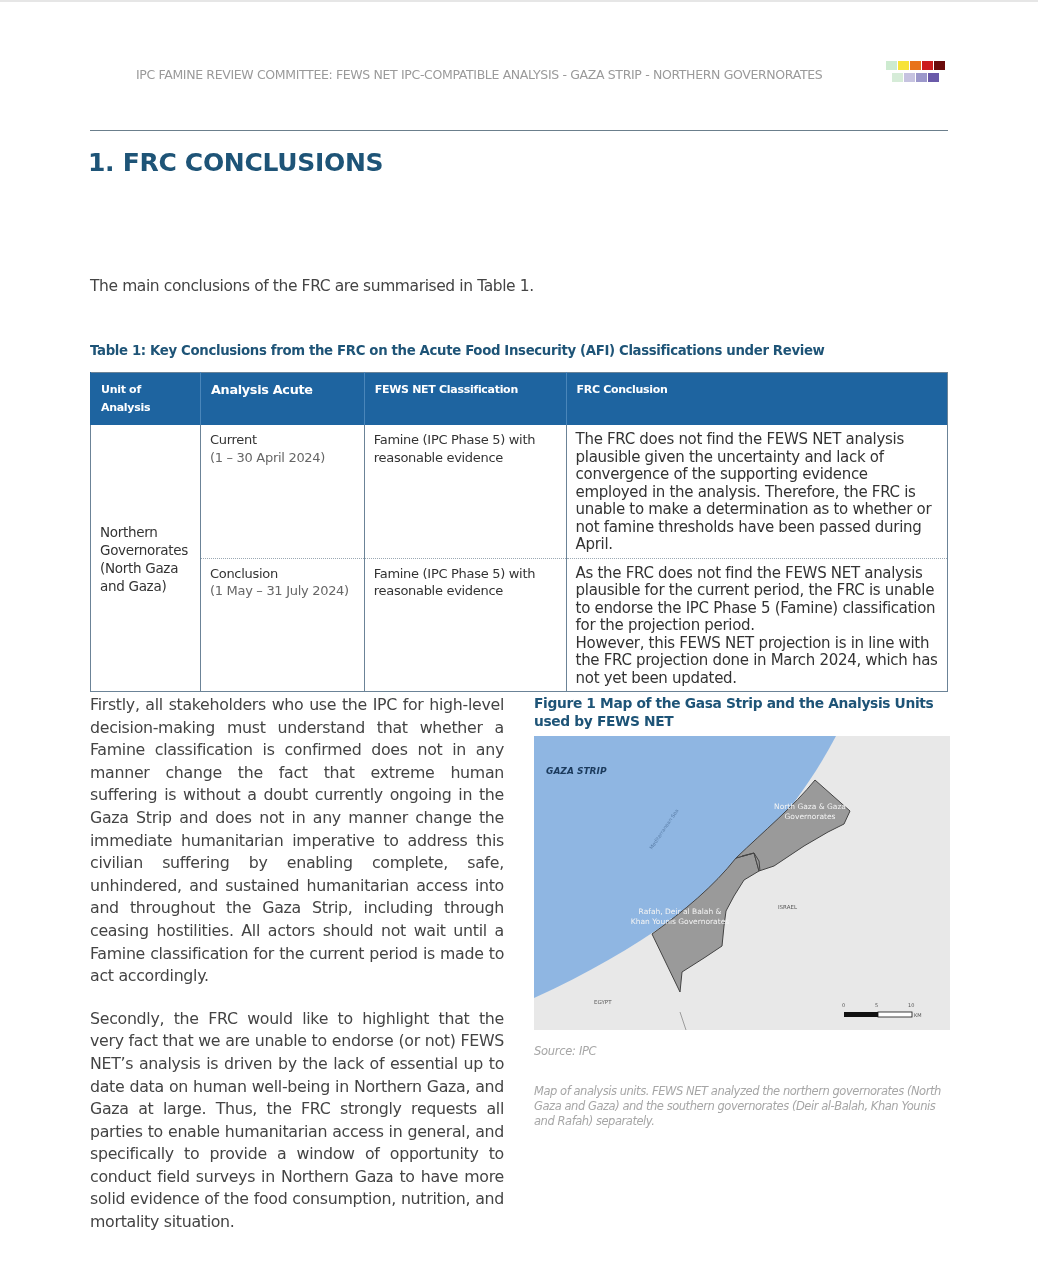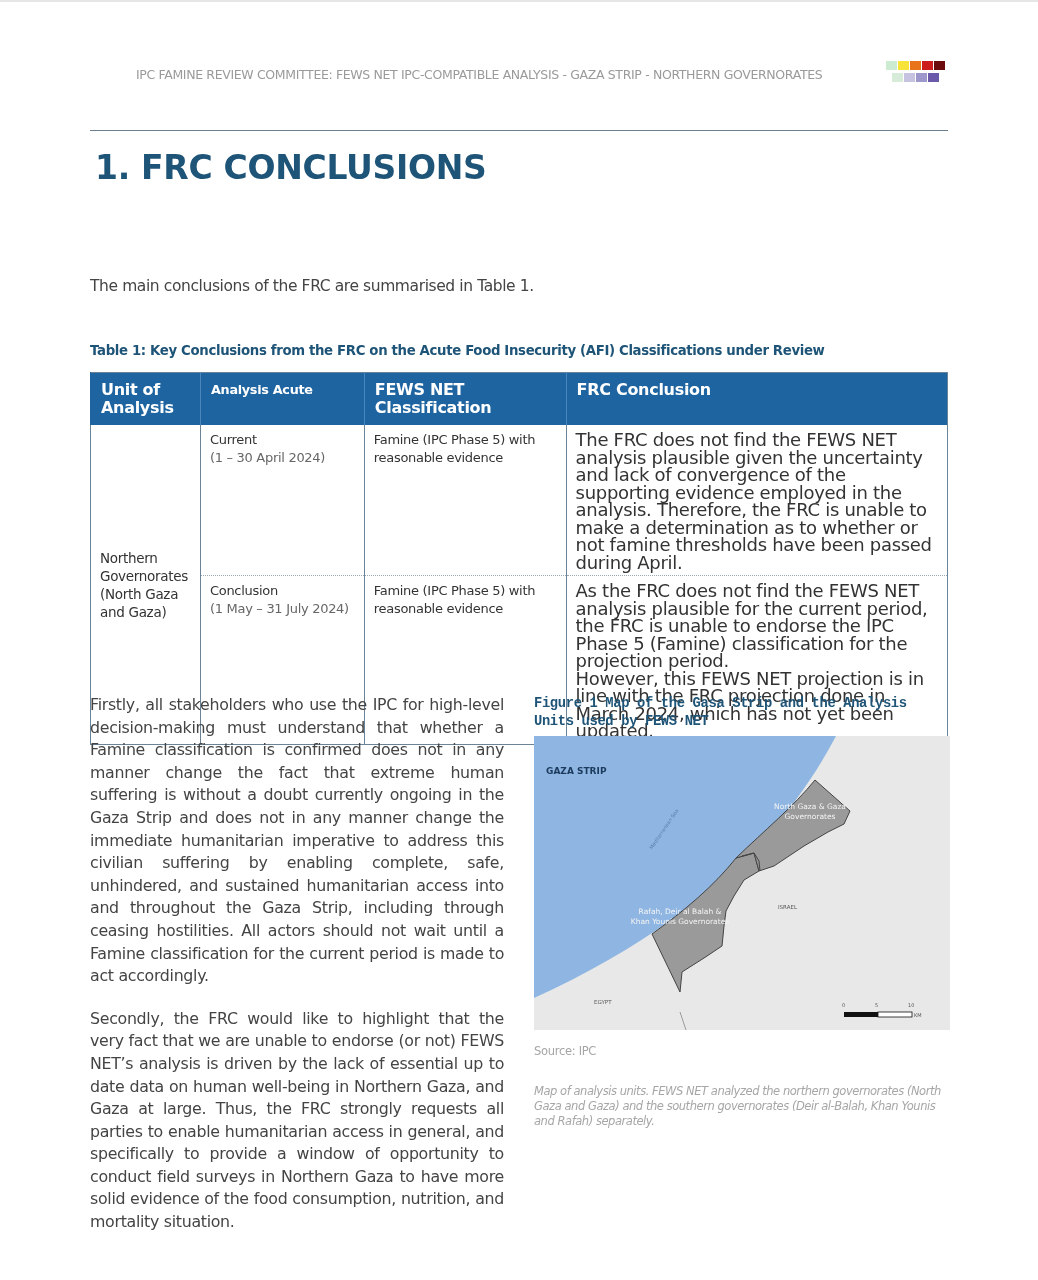--- a/index.html
+++ b/index.html
@@ -13,72 +13,72 @@
     .topline { position: absolute; left: 0; top: 0; width: 1038px; height: 2px; background: #e6e6e6; }
     .running-header {
       position: absolute; left: 136px; top: 67px;
       font-size: 12.5px; color: #9a9a9a; letter-spacing: -0.35px;
       white-space: nowrap;
     }
     .ipc-logo { position: absolute; left: 886px; top: 61px; width: 64px; height: 26px; }
     .ipc-logo span { position: absolute; width: 11px; height: 9px; }
     .rule { position: absolute; left: 90px; top: 130px; width: 858px; height: 1px; background: #6b7f8c; }
     .section-title {
-      position: absolute; left: 95px; top: 148px;
-      font-size: 33px; font-weight: bold; color: #1e5477; letter-spacing: -0.3px;
+      position: absolute; left: 88px; top: 148px;
+      font-size: 25px; font-weight: bold; color: #1e5477; letter-spacing: -0.3px;
     }
     .intro {
       position: absolute; left: 90px; top: 277px;
       font-size: 15.5px; color: #444; letter-spacing: -0.4px;
     }
     .table-caption {
       position: absolute; left: 90px; top: 343px;
       font-size: 13.3px; font-weight: bold; color: #1e5477; letter-spacing: -0.35px; white-space: nowrap;
     }
     table.key {
       position: absolute; left: 90px; top: 372px; width: 858px;
       border-collapse: collapse; font-size: 13px; letter-spacing: -0.3px;
     }
     table.key th {
       background: #1e64a0; color: #fff; text-align: left; vertical-align: top;
-      font-weight: bold; padding: 8px 9px 8px 10px; font-size: 16px; line-height: 18px;
+      font-weight: bold; padding: 8px 9px 8px 10px; font-size: 11px; line-height: 18px;
       height: 34px;
       border-left: 1px solid #4a86ba;
     }
     table.key th:first-child { border-left: 1px solid #1e64a0; }
     table.key td {
       vertical-align: top; padding: 6px 8px 4px 9px; line-height: 17.5px;
       border-left: 1px solid #6b8397; border-right: 1px solid #6b8397;
       color: #333;
     }
     table.key { border: 1px solid #6b8397; }
     table.key tr.row1 td.split { border-bottom: 1px dotted #9aa8b3; }
     table.key td.unit { vertical-align: middle; font-size: 13.5px; line-height: 18px; color: #333; padding-left: 9px; }
     .muted { color: #666; }
-    .concl { color: #4a4a4a; font-size: 18px; line-height: 17.6px; }
+    .concl { color: #4a4a4a; font-size: 15px; line-height: 17.6px; }
 
     .left-col {
       position: absolute; left: 90px; top: 694px; width: 414px;
       font-size: 15.8px; line-height: 22.6px; color: #444; text-align: justify; letter-spacing: -0.3px;
     }
     .left-col p { margin: 0 0 20px 0; }
 
     .fig-caption {
       position: absolute; left: 534px; top: 695px; width: 416px;
-      font-size: 13.8px; font-weight: bold; color: #1e5477; line-height: 17.5px; letter-spacing: -0.35px; font-family: Liberation Mono, monospace;
+      font-size: 13.8px; font-weight: bold; color: #1e5477; line-height: 17.5px; letter-spacing: -0.35px;
     }
     .map {
       position: absolute; left: 534px; top: 736px; width: 416px; height: 294px;
       background: #e8e8e8; overflow: hidden;
     }
     .map svg { position: absolute; left: 0; top: 0; }
     .map-label { position: absolute; font-family: "DejaVu Sans", sans-serif; }
     .source {
       position: absolute; left: 534px; top: 1044px;
-      font-size: 11.5px; color: #a6a6a6; letter-spacing: -0.3px; text-align: center;
+      font-size: 11.5px; font-style: italic; color: #a6a6a6; letter-spacing: -0.3px; text-align: center;
     }
     .fig-note {
       position: absolute; left: 534px; top: 1084px; width: 416px;
       font-size: 11.5px; font-style: italic; color: #a6a6a6; line-height: 15px; letter-spacing: -0.45px;
     }
   </style>
 </head>
 <body>
 
 <div class="topline"></div>
@@ -159,21 +159,21 @@
     <line x1="146" y1="276" x2="152" y2="294" stroke="#888" stroke-width="0.8"></line>
 
     <path d="M118,198 C150,175 180,150 202,122 L220,117 L225,135 L210,144 L200,160 L192,175 L190,190 L188,210 L170,222 L148,236 L146,256 Z" fill="#9a9a9a" stroke="#444" stroke-width="1"></path>
 
     <path d="M202,122 C230,95 260,70 281,44 L316,75 L310,88 L294,96 L270,110 L240,130 L225,135 L220,117 Z" fill="#9a9a9a" stroke="#444" stroke-width="1"></path>
     <path d="M208,120 L220,117 L225,125 L226,135" fill="none" stroke="#444" stroke-width="1"></path>
 
     <rect x="310" y="276" width="34" height="5" fill="#111"></rect>
     <rect x="344" y="276" width="34" height="5" fill="#fff" stroke="#111" stroke-width="0.8"></rect>
   </svg>
-  <div class="map-label" style="left:12px;top:30px;font-size:9px;font-weight:bold;color:#1b3a5c;">GAZA STRIP</div>
+  <div class="map-label" style="left:12px;top:30px;font-size:9px;font-weight:bold;color:#1b3a5c;font-style:italic;">GAZA STRIP</div>
   <div class="map-label" style="left:106px;top:90px;font-size:5px;color:#5a7ea8;transform:rotate(-56deg);white-space:nowrap;">Mediterranean Sea</div>
   <div class="map-label" style="left:238px;top:66px;font-size:7.5px;color:#f4f4f4;line-height:10px;text-align:center;width:76px;">
     <div>North Gaza &amp; Gaza</div>
     <div>Governorates</div>
   </div>
   <div class="map-label" style="left:86px;top:171px;font-size:7.5px;color:#f4f4f4;line-height:10px;text-align:center;width:120px;">
     <div>Rafah, Deir al Balah &amp;</div>
     <div>Khan Younis  Governorates</div>
   </div>
   <div class="map-label" style="left:244px;top:168px;font-size:5.5px;color:#555;">ISRAEL</div>

